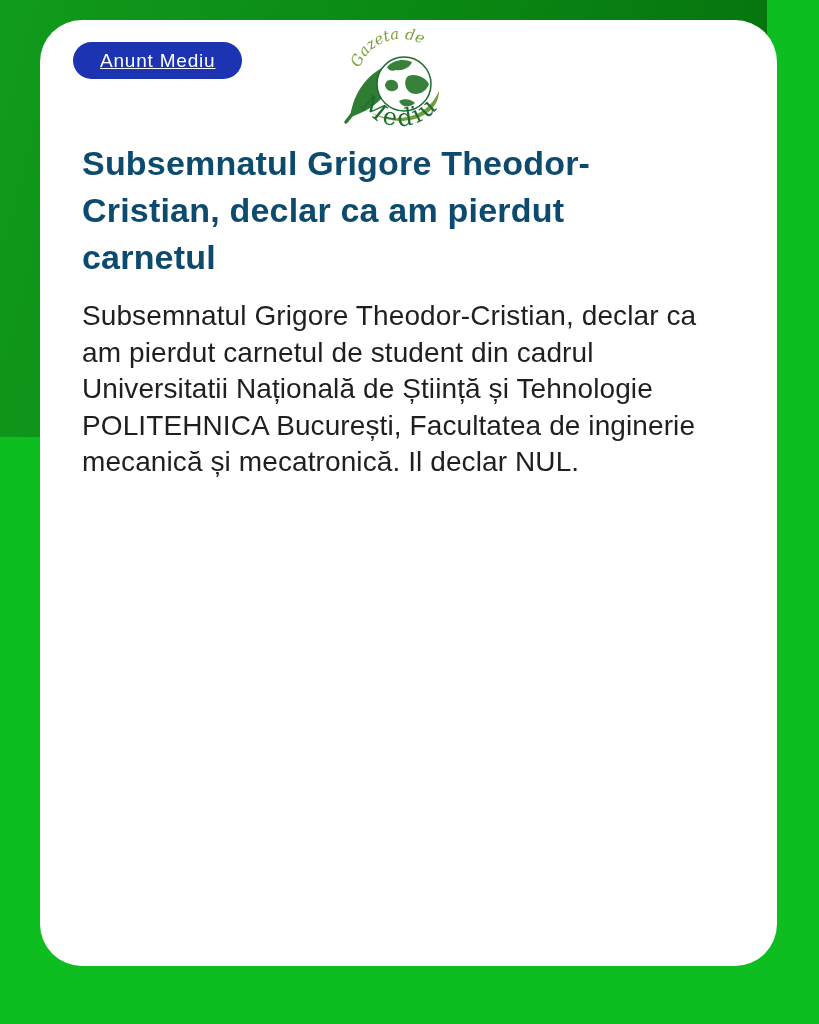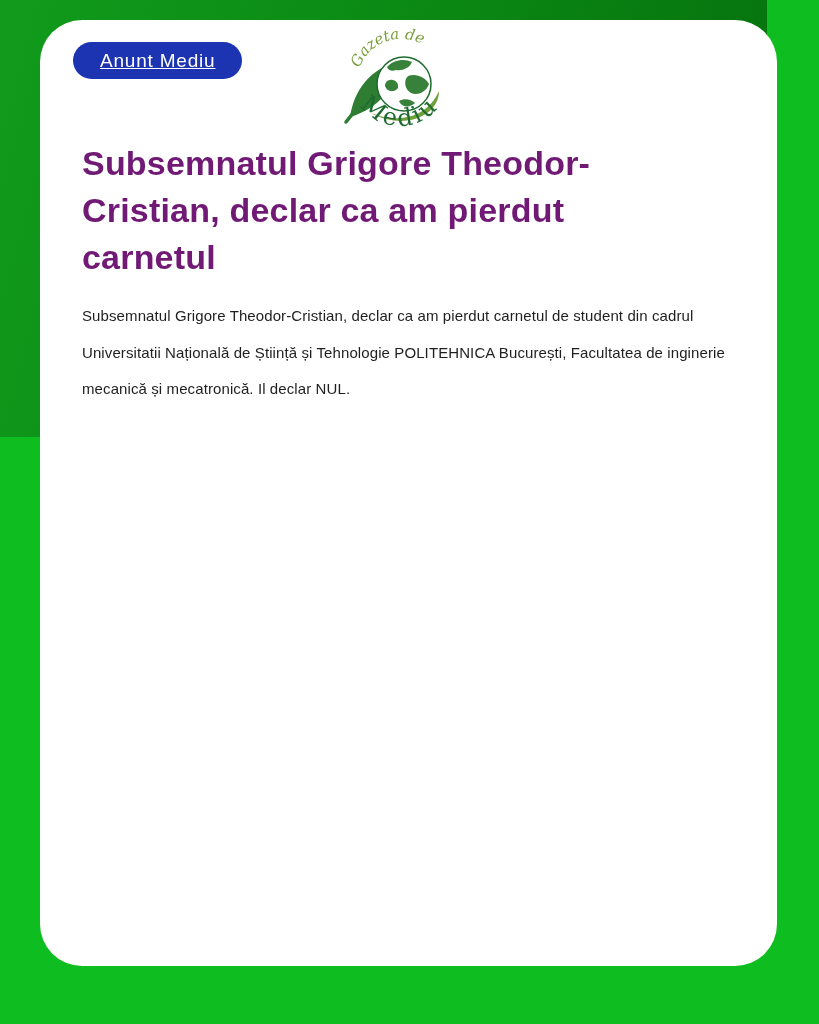--- a/index.html
+++ b/index.html
@@ -20,25 +20,25 @@
     position:absolute;left:33px;top:22px;height:37px;
     background:#1D34B2;color:#FFFFFF;border-radius:19px;
     display:inline-flex;align-items:center;padding:0 27px;
     font-size:19px;letter-spacing:0.8px;font-weight:500;
     border:none;cursor:pointer;font-family:"Liberation Sans",sans-serif;text-decoration:underline;
   }
   .logo{position:absolute;left:303px;top:8px;}
   .title{
     position:absolute;left:42px;top:120px;width:622px;margin:0;
     font-size:34px;font-weight:700;line-height:47px;
-    color:#701a75;letter-spacing:0.2px;
+    color:#0c4a6e;letter-spacing:0.2px;
   }
   .body-text{
     position:absolute;left:42px;top:278px;width:650px;margin:0;
-    font-size:15px;line-height:36.5px;color:#1F1F1F;letter-spacing:0.1px;
+    font-size:28px;line-height:36.5px;color:#1F1F1F;letter-spacing:0.1px;
   }
 </style>
 </head>
 <body>
 
 <div class="stage">
 
   <div class="bg-accent"></div>
 
   <div class="card">

